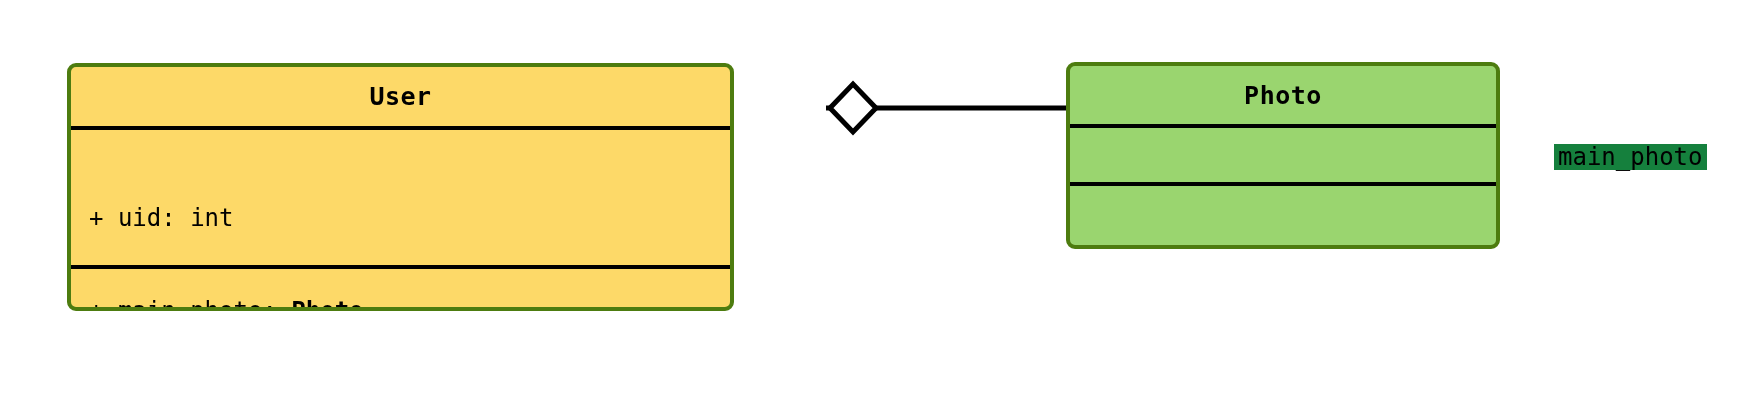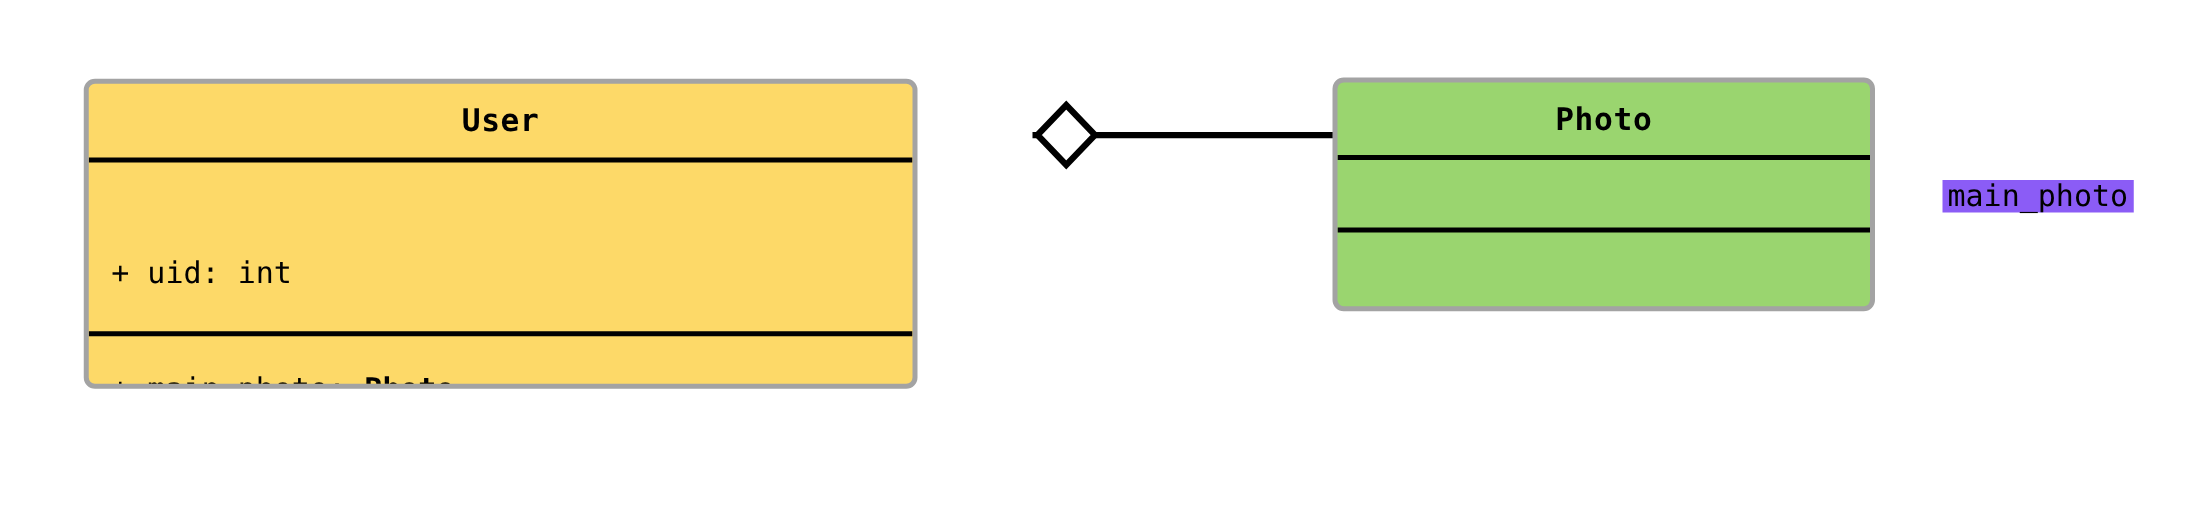--- a/index.html
+++ b/index.html
@@ -16,21 +16,21 @@
     width: 1763px;
     height: 420px;
     background: #ffffff;
     overflow: hidden;
   }
 
   
   .uml-class {
     position: absolute;
     box-sizing: border-box;
-    border: 4px solid #a3a3a3;
+    border: 4px solid #4d7c0f;
     border-radius: 9px;
     overflow: hidden;
   }
   .uml-class .compartment {
     box-sizing: border-box;
     position: relative;
   }
   .uml-class .compartment + .compartment {
     border-top: 4px solid #000000;
   }
@@ -95,21 +95,21 @@
   }
   #assoc-aggregation svg {
     display: block;
   }
   .assoc-label {
     position: absolute;
     left: 824px;
     top: 82px;
     font-size: 24px;
     color: #000000;
-    background: #8b5cf6;
+    background: #15803d;
     padding: 0 4px;
     white-space: nowrap;
     line-height: 1.1;
   }
 </style>
 </head>
 <body>
 
 <div id="canvas">
 

